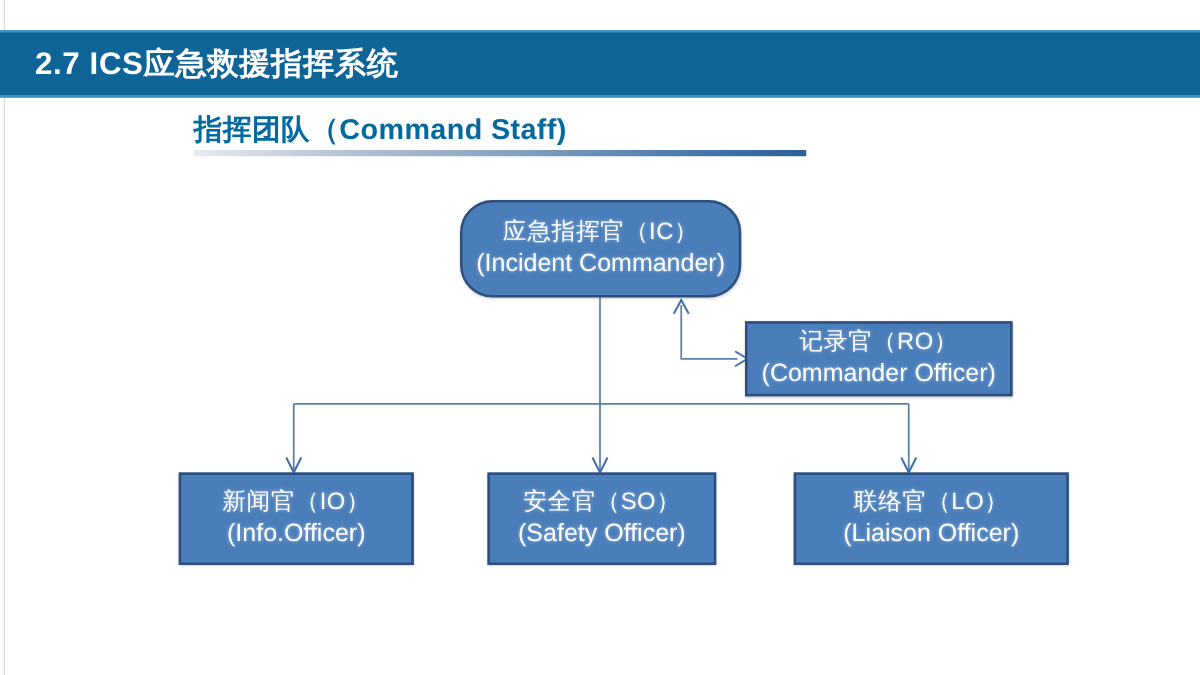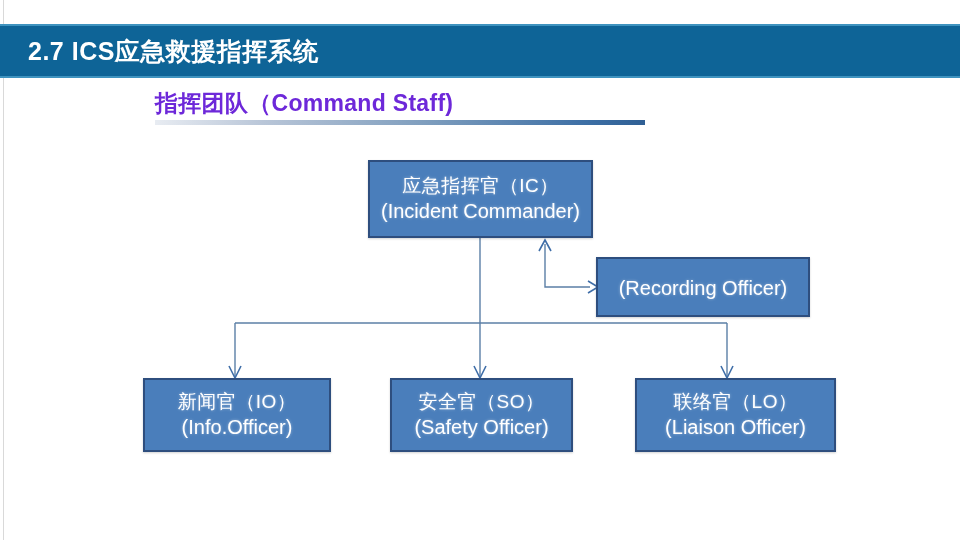--- a/index.html
+++ b/index.html
@@ -27,21 +27,21 @@
   .banner-title{
     position:absolute;left:28px;top:50%;transform:translateY(-50%);
     color:#ffffff;font-size:25px;font-weight:bold;
     letter-spacing:0.5px;white-space:nowrap;
     font-family:"Liberation Sans","DejaVu Sans",sans-serif;
   }
 
   
   .subtitle{
     position:absolute;left:155px;top:88px;
-    font-size:23px;font-weight:bold;color:#6d28d9;
+    font-size:23px;font-weight:bold;color:#0369a1;
     white-space:nowrap;letter-spacing:0.3px;
   }
   .subtitle-rule{
     position:absolute;left:155px;top:120px;width:490px;height:5px;
     background:linear-gradient(to right,#e8ecf2 0%,#b9c6d8 22%,#7f9ebe 55%,#3d6fa5 88%,#2f5f94 100%);
   }
 
   
   .node{
     position:absolute;box-sizing:border-box;
@@ -53,25 +53,25 @@
     text-shadow:0 0 3px rgba(255,255,255,.45);
     box-shadow:0 1px 2px rgba(0,0,0,.18);
   }
   .node .cn{
     font-size:19px;line-height:1.25;white-space:nowrap;letter-spacing:0.5px;
   }
   .node .en{
     font-size:20px;line-height:1.3;white-space:nowrap;margin-top:1px;
   }
 
-  #node-ic{left:368px;top:160px;width:225px;height:78px;}
+  #node-ic{left:368px;top:160px;width:225px;height:78px;border-radius:26px;}
   #node-ro{left:596px;top:257px;width:214px;height:60px;}
   #node-io{left:143px;top:378px;width:188px;height:74px;}
   #node-so{left:390px;top:378px;width:183px;height:74px;text-align:center;}
-  #node-lo{left:635px;top:378px;width:201px;height:74px;}
+  #node-lo{left:635px;top:378px;width:220px;height:74px;}
 
   
   .connectors{position:absolute;left:0;top:0;width:960px;height:540px;pointer-events:none;}
 </style>
 </head>
 <body>
 
 <div id="slide">
 
   <div class="left-rule"></div>
@@ -105,21 +105,22 @@
       <polyline points="721,366 727,378 733,366" stroke="#3f6ea8" stroke-width="1.6"></polyline>
     </g>
   </svg>
 
   <div class="node" id="node-ic">
     <div class="cn">应急指挥官（IC）</div>
     <div class="en">(Incident Commander)</div>
   </div>
 
   <div class="node" id="node-ro">
-    <div class="en">(Recording Officer)</div>
+    <div class="cn">记录官（RO）</div>
+    <div class="en">(Commander Officer)</div>
   </div>
 
   <div class="node" id="node-io">
     <div class="cn">新闻官（IO）</div>
     <div class="en">(Info.Officer)</div>
   </div>
 
   <div class="node" id="node-so">
     <div class="cn">安全官（SO）</div>
     <div class="en">(Safety Officer)</div>

